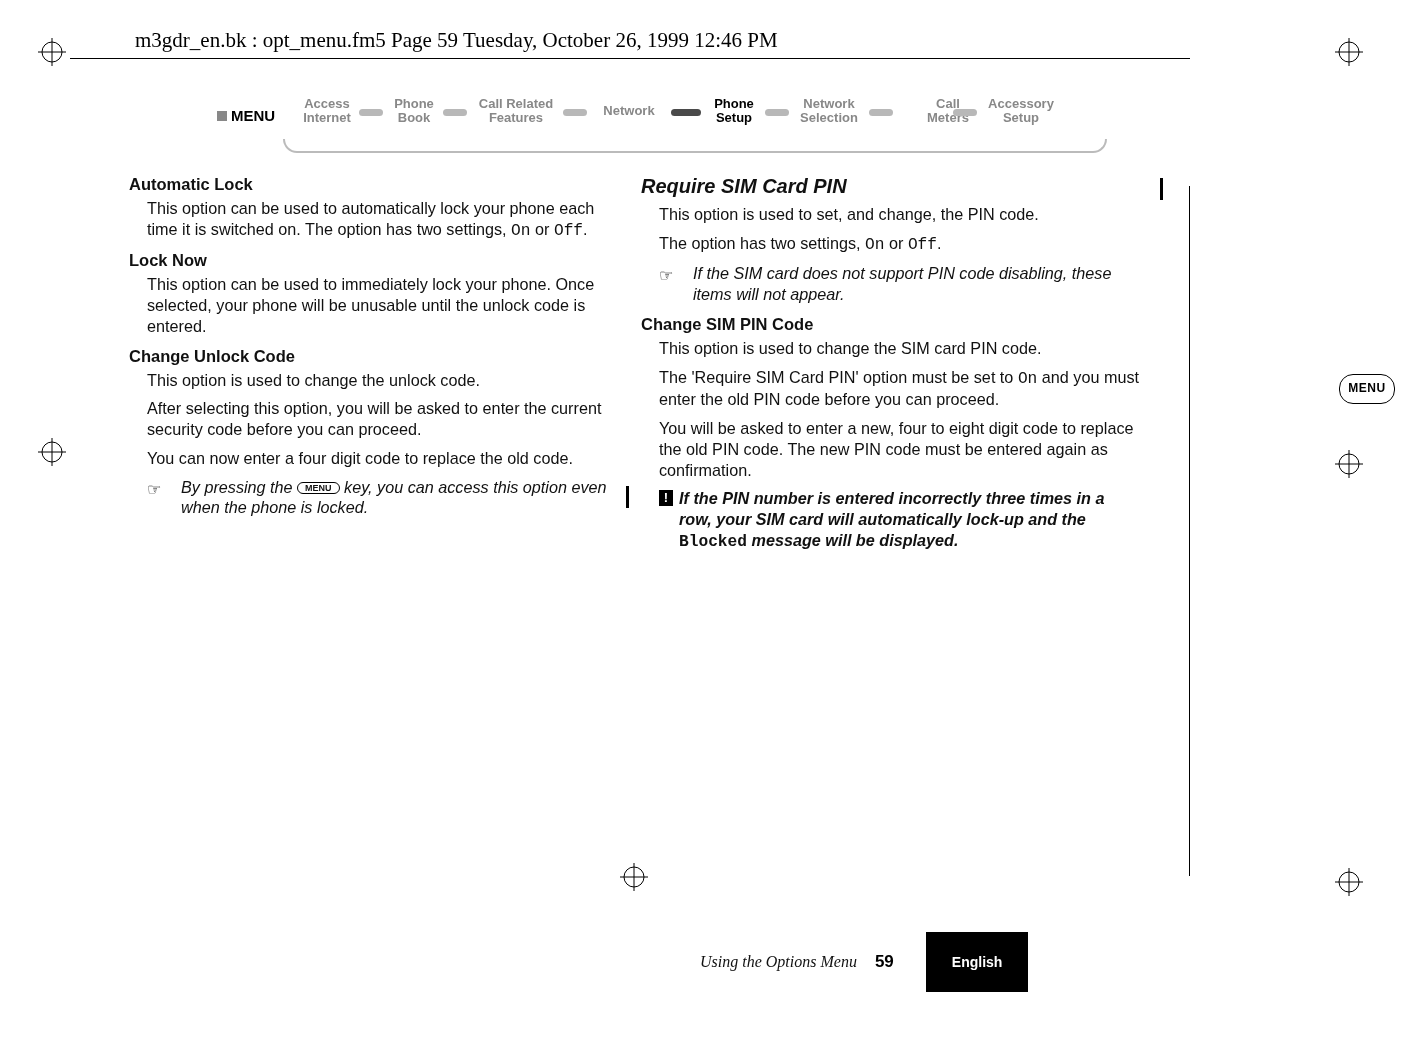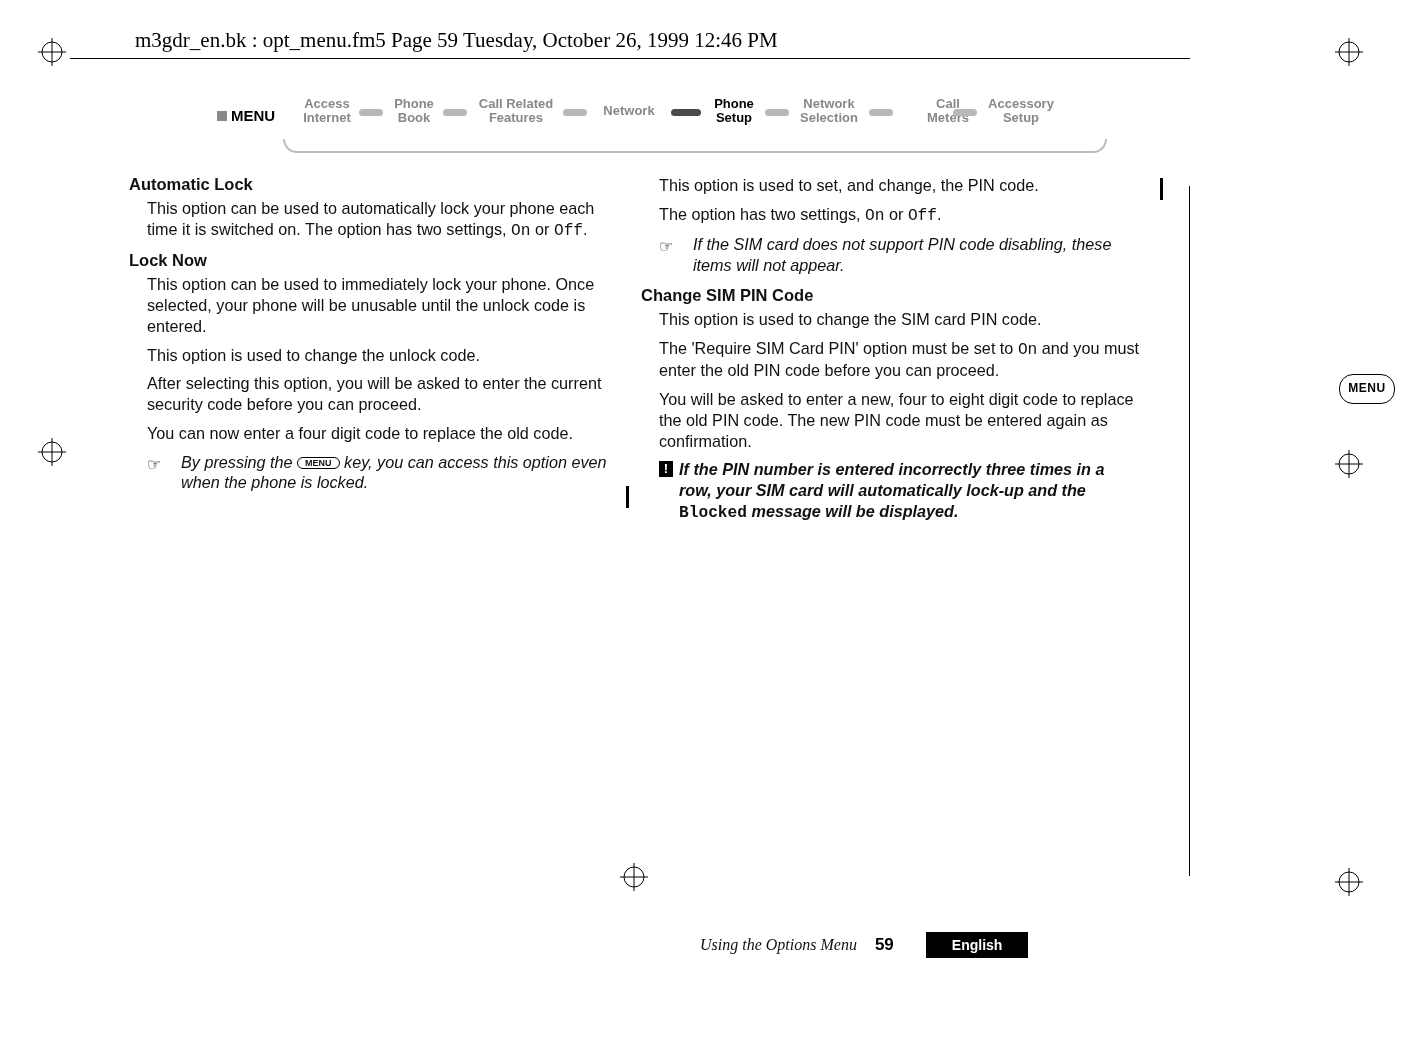--- a/index.html
+++ b/index.html
@@ -33,21 +33,21 @@
   .note{margin:4px 0 8px 0;padding-left:52px;position:relative;font-style:italic;}
   .note .hand{position:absolute;left:18px;top:2px;font-style:normal;}
   .warn{margin:6px 0 8px 0;padding-left:38px;position:relative;font-style:italic;font-weight:700;}
   .warn .bang{position:absolute;left:18px;top:2px;width:14px;height:16px;background:#000;color:#fff;font:700 13px Helvetica,Arial,sans-serif;text-align:center;line-height:16px;font-style:normal;}
   .mono{font-family:"Courier New",monospace;font-style:normal;}
   .key-pill{display:inline-block;padding:0 7px;border:1.5px solid #000;border-radius:9px;font:700 9px Helvetica,Arial,sans-serif;vertical-align:middle;font-style:normal;}
   .side-tab{position:absolute;right:12px;top:374px;width:54px;height:28px;border:1.5px solid #000;border-radius:14px;text-align:center;font:700 12px Helvetica,Arial,sans-serif;line-height:27px;letter-spacing:0.5px;}
   .footer{position:absolute;left:700px;top:932px;width:448px;height:28px;}
   .footer .ftitle{font:italic 16px "Times New Roman",serif;color:#111;}
   .footer .pnum{font:700 17px Helvetica,Arial,sans-serif;margin-left:14px;}
-  .footer .lang{display:inline-block;margin-left:28px;background:#000;color:#fff;font:700 14px Helvetica,Arial,sans-serif;padding:5px 26px;}
+  .footer .lang{display:inline-block;margin-left:28px;background:#000;color:#fff;font:700 14px Helvetica,Arial,sans-serif;padding:22px 26px;}
   .chgbar{position:absolute;width:3px;background:#000;}
 </style>
 </head>
 <body>
 <div class="page">
 
   <div class="cropmark crop-tl">
     <svg width="28" height="28">
         <circle cx="14" cy="14" r="10" fill="none" stroke="#000" stroke-width="1"></circle>
         <line x1="0" y1="14" x2="28" y2="14" stroke="#000"></line>
@@ -141,30 +141,32 @@
 
   <div class="colwrap">
 
     <div class="col left">
       <div class="h-sub" style="margin-top:0">Automatic Lock</div>
       <p class="para">
         <span>This option can be used to automatically lock your phone each time it is switched on. The option has two settings, </span><span class="mono">On</span><span> or </span><span class="mono">Off</span><span>.</span>
       </p>
       <div class="h-sub">Lock Now</div>
       <p class="para">This option can be used to immediately lock your phone. Once selected, your phone will be unusable until the unlock code is entered.</p>
+      <div class="h-sub">Change Unlock Code</div>
       <p class="para">This option is used to change the unlock code.</p>
       <p class="para">After selecting this option, you will be asked to enter the current security code before you can proceed.</p>
       <p class="para">You can now enter a four digit code to replace the old code.</p>
       <p class="note">
         <span class="hand">☞</span>
         <span>By pressing the </span><span class="key-pill">MENU</span><span> key, you can access this option even when the phone is locked.</span>
       </p>
     </div>
 
     <div class="col right">
+      <div class="h-section">Require SIM Card PIN</div>
       <p class="para">This option is used to set, and change, the PIN code.</p>
       <p class="para">
         <span>The option has two settings, </span><span class="mono">On</span><span> or </span><span class="mono">Off</span><span>.</span>
       </p>
       <p class="note">
         <span class="hand">☞</span>
         <span>If the SIM card does not support PIN code disabling, these items will not appear.</span>
       </p>
       <div class="h-sub">Change SIM PIN Code</div>
       <p class="para">This option is used to change the SIM card PIN code.</p>

